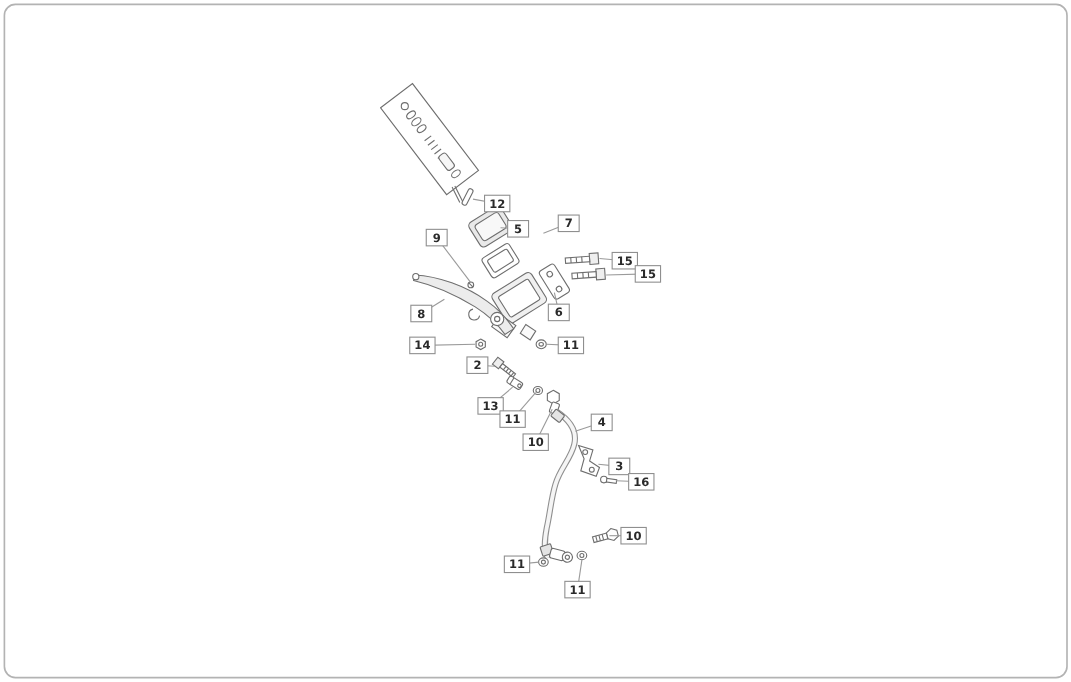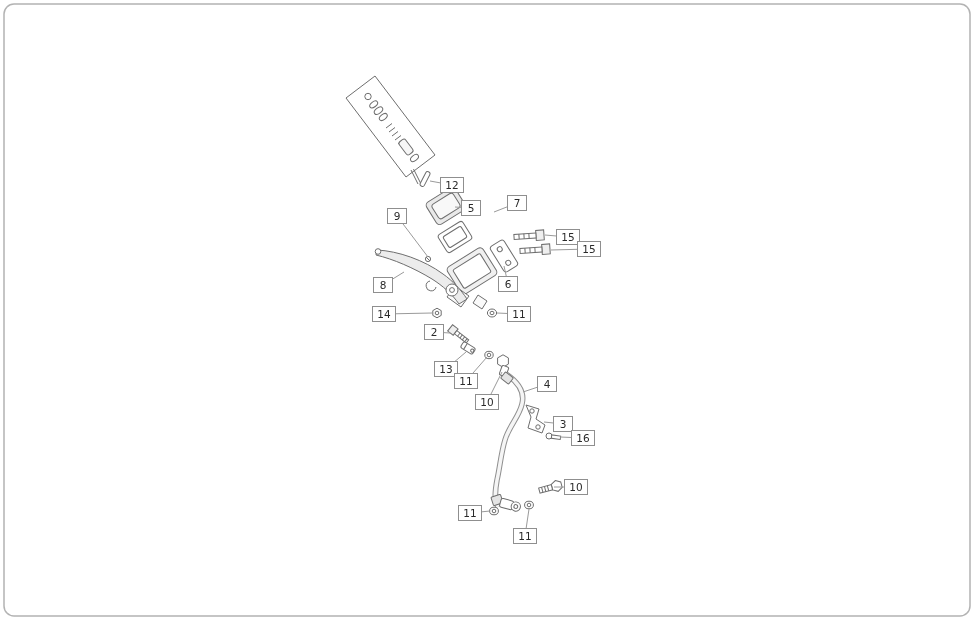--- a/index.html
+++ b/index.html
@@ -3,21 +3,21 @@
 <meta charset="utf-8">
 <style>
   html,body{margin:0;padding:0;background:#ffffff;}
   .page{width:974px;height:620px;position:relative;background:#ffffff;overflow:hidden;}
   svg{display:block;}
   svg text{font-family:"DejaVu Sans","Liberation Sans",sans-serif;}
 </style>
 </head>
 <body>
 
-<div class="page" style="background: rgb(255, 255, 255);">
+<div class="page" style="background: rgb(255, 255, 255); font-weight: bold;">
 <svg id="diagram-svg" viewBox="0 0 974 620" width="974" height="620" xmlns="http://www.w3.org/2000/svg">
 
   <rect x="4" y="4" width="966" height="612" rx="10" fill="none" stroke-width="1.5" id="frame-rect" stroke="#b3b3b3"></rect>
 
   <g id="parts-layer" stroke="#6e6e6e" stroke-width="1" fill="none">
 
     <g>
       <polygon points="346,98 375,76 435,155 406,177" fill="#ffffff"></polygon>
       <circle cx="368" cy="96.5" r="3.2"></circle>
       <ellipse cx="373.7" cy="104.4" rx="4.5" ry="2.6" transform="rotate(-37 373.7 104.4)"></ellipse>

